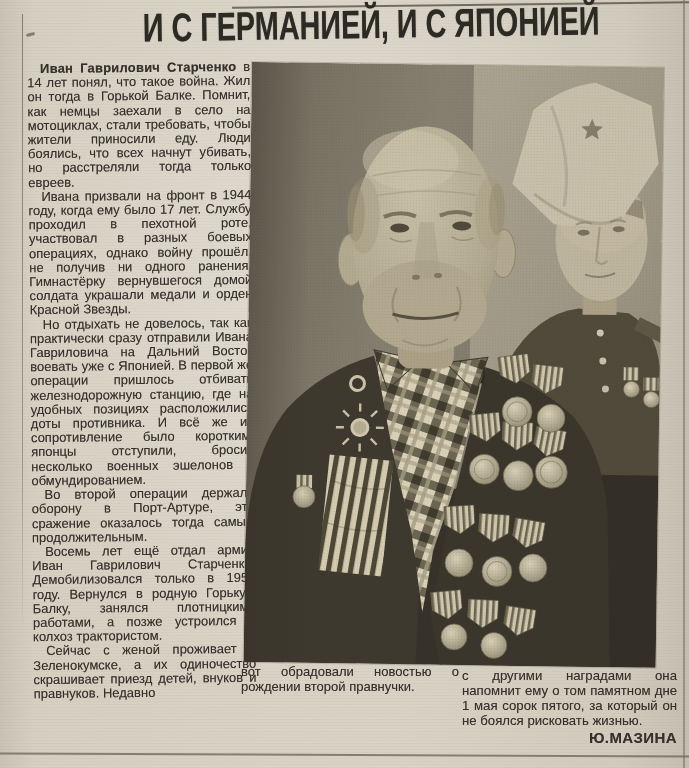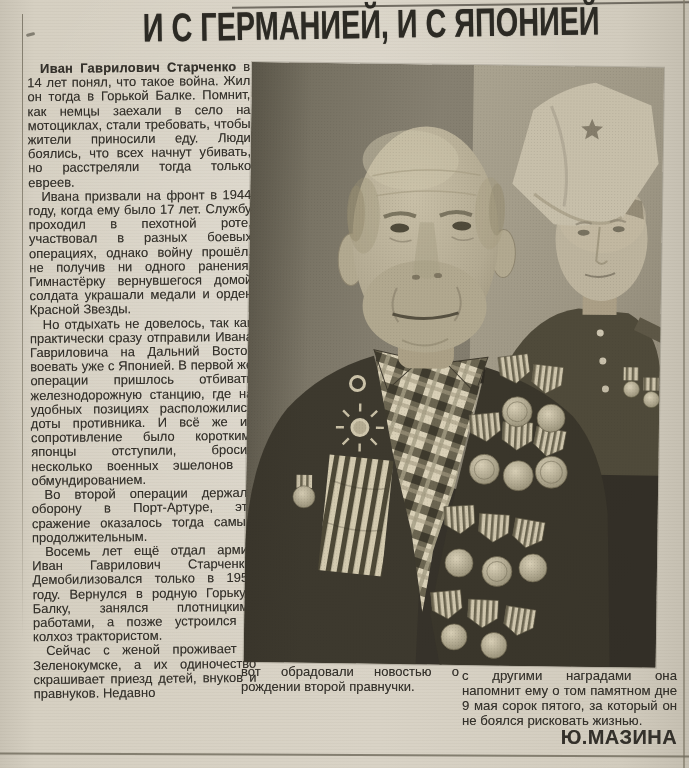--- a/index.html
+++ b/index.html
@@ -75,21 +75,21 @@
   .lead-bold { font-weight: bold; letter-spacing: 0.2px; }
   .col-mid {
     left: 241px; top: 664px; width: 218px;
     font-size: 13px; line-height: 15px;
   }
   .col-right {
     left: 462px; top: 668px; width: 215px;
     font-size: 13.2px; line-height: 15px;
   }
   .author {
-    text-align: right; font-weight: bold; font-size: 20px;
+    text-align: right; font-weight: bold; font-size: 15px;
     letter-spacing: 0.4px; margin-top: 2px !important;
   }
   
   .photo {
     position: absolute; left: 252px; top: 62px; width: 412px; height: 600px;
     margin: 0;
     transform: rotate(0.8deg); transform-origin: top left;
     box-shadow: 0 0 0 1px rgba(88,83,70,0.25);
     overflow: hidden;
   }
@@ -302,17 +302,17 @@
       <rect x="0" y="0" width="60" height="600" fill="url(#leftVig)"></rect>
       <rect width="412" height="600" fill="url(#grain)" opacity="0.10"></rect>
     </svg>
   </figure>
 
   <div class="col col-mid">
     <p class="para no-indent">вот обрадовали новостью о рождении второй правнучки.</p>
   </div>
 
   <div class="col col-right">
-    <p class="para no-indent">с другими наградами она напомнит ему о том памятном дне 9 мая сорок пятого, за который он не боялся рисковать жизнью.</p>
+    <p class="para no-indent">с другими наградами она напомнит ему о том памятном дне 1 мая сорок пятого, за который он не боялся рисковать жизнью.</p>
     <p class="author">Ю.МАЗИНА</p>
   </div>
 
 </div>
 
 </body></html>

